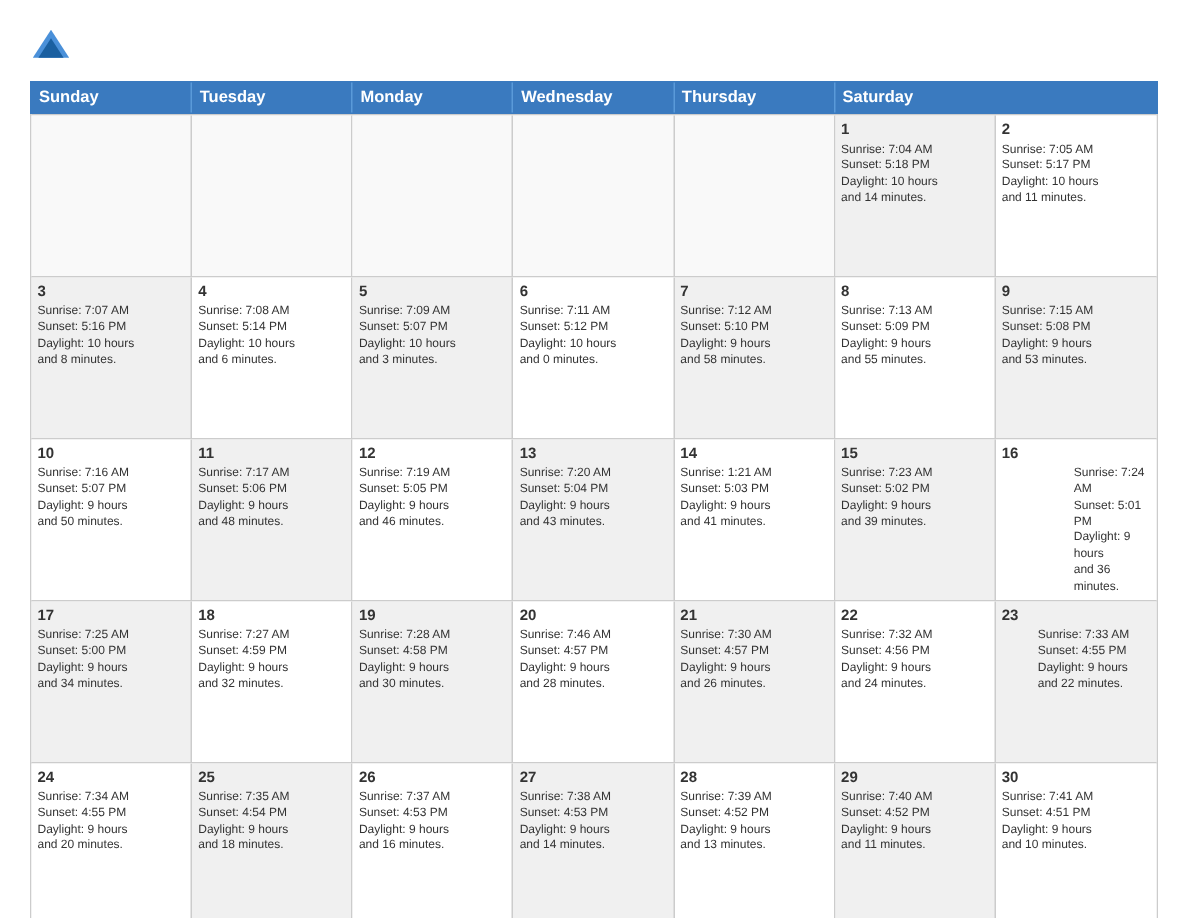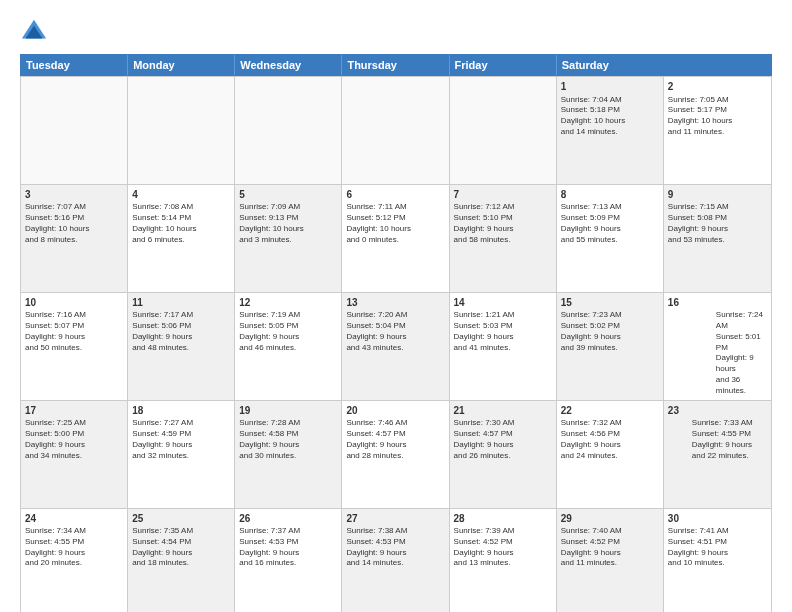--- a/index.html
+++ b/index.html
@@ -127,25 +127,25 @@
         <div><span style="color:#4a90d9"></span></div>
       </div>
     </div>
     <div class="title-block">
       <div class="month-title"></div>
       <div class="location"></div>
     </div>
   </div>
   <div class="calendar">
     <div class="cal-header">
+    <div class="cal-header-cell">Sunday</div>
         <div class="cal-header-cell">Tuesday</div>
         <div class="cal-header-cell">Monday</div>
         <div class="cal-header-cell">Wednesday</div>
         <div class="cal-header-cell">Thursday</div>
-        <div class="cal-header-cell">Friday</div>
         <div class="cal-header-cell">Saturday</div>
       </div>
     <div class="cal-body">
     <div class="cal-row">
           <div class="cal-cell empty"></div>
           <div class="cal-cell empty"></div>
           <div class="cal-cell empty"></div>
           <div class="cal-cell empty"></div>
           <div class="cal-cell empty"></div>
           <div class="cal-cell shaded">
@@ -174,21 +174,21 @@
           <div class="cal-cell">
             <span class="day-num">4</span>
             <div class="cell-info" style="white-space: pre-line;">Sunrise: 7:08 AM
 Sunset: 5:14 PM
 Daylight: 10 hours
 and 6 minutes.</div>
           </div>
           <div class="cal-cell shaded">
             <span class="day-num">5</span>
             <div class="cell-info" style="white-space: pre-line;">Sunrise: 7:09 AM
-Sunset: 9:13 PM
+Sunset: 5:07 PM
 Daylight: 10 hours
 and 3 minutes.</div>
           </div>
           <div class="cal-cell">
             <span class="day-num">6</span>
             <div class="cell-info" style="white-space: pre-line;">Sunrise: 7:11 AM
 Sunset: 5:12 PM
 Daylight: 10 hours
 and 0 minutes.</div>
           </div>

